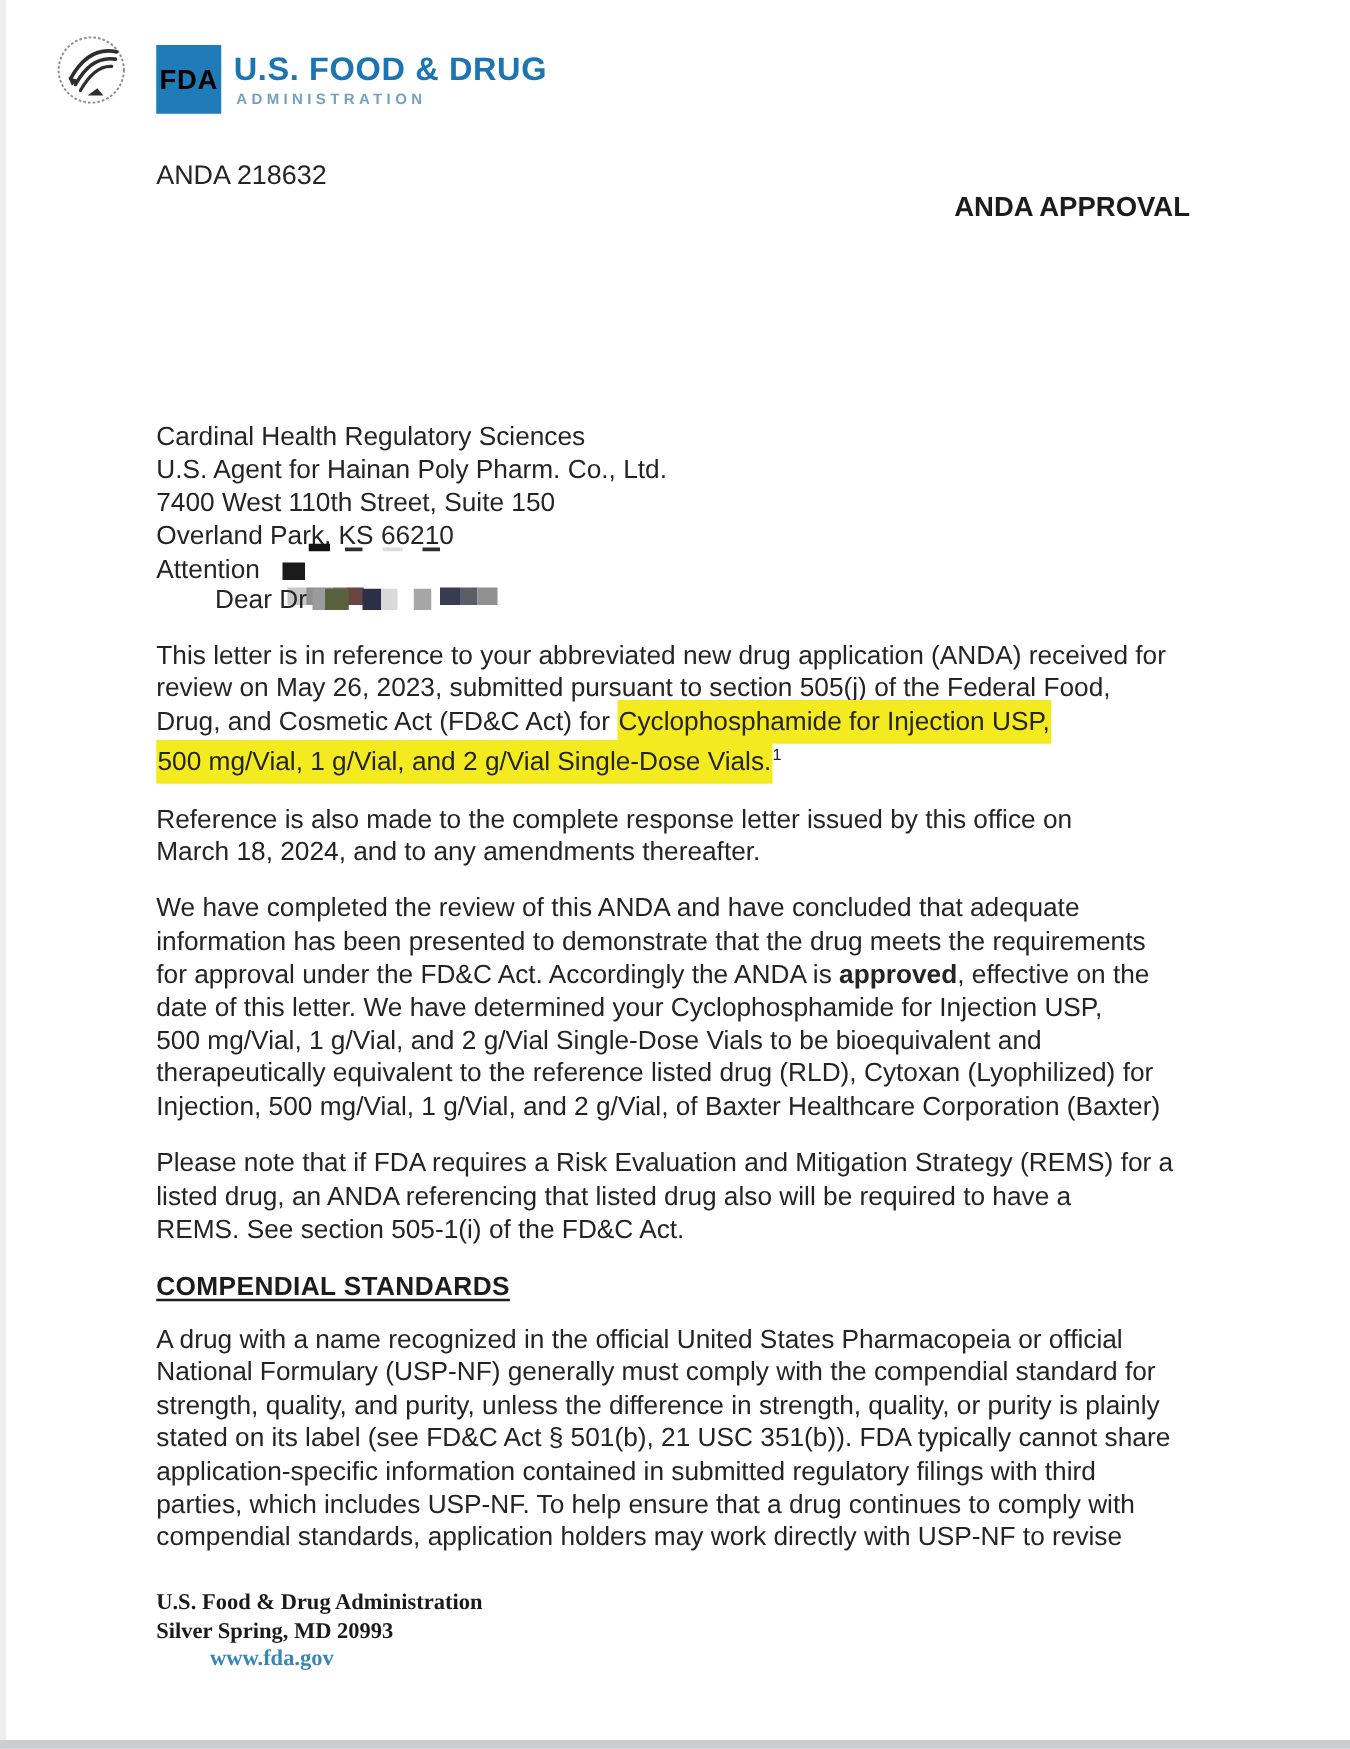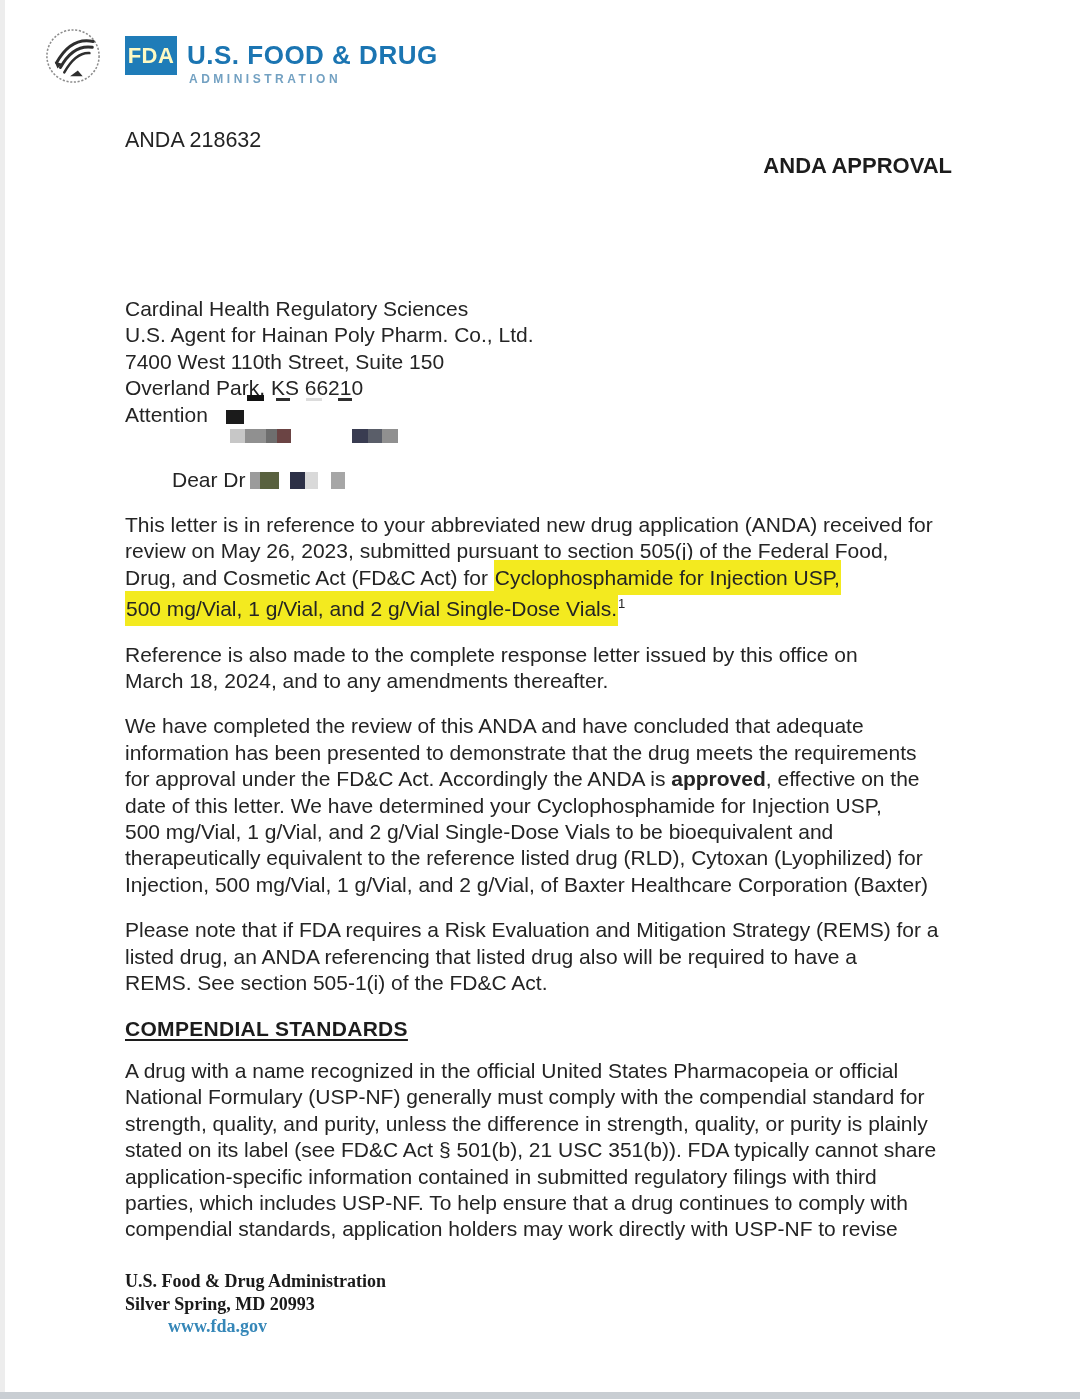--- a/index.html
+++ b/index.html
@@ -7,23 +7,23 @@
     width:1080px;height:1399px;position:relative;overflow:hidden;
     background:#ffffff;color:#242424;
     font-family:"Liberation Sans",sans-serif;
   }
   .left-strip{position:absolute;left:0;top:0;width:5px;height:100%;background:#ededed;}
   .bottom-bar{position:absolute;left:0;bottom:0;width:100%;height:7px;background:#c9ced3;}
 
   
   .hhs-seal{position:absolute;left:44px;top:27px;width:58px;height:58px;}
   .fda-box{
-    position:absolute;left:125px;top:36px;width:52px;height:39px;
+    position:absolute;left:125px;top:36px;width:52px;height:55px;
     display:flex;align-items:center;justify-content:center;
-    color:#fef9c3;font-weight:bold;font-size:22px;letter-spacing:0.5px;
+    color:#000000;font-weight:bold;font-size:22px;letter-spacing:0.5px;
   }
   .fda-title{position:absolute;left:187px;top:40px;font-size:26px;font-weight:800;letter-spacing:0.5px;}
   .fda-subtitle{position:absolute;left:189px;top:72px;font-size:12px;font-weight:bold;letter-spacing:3.5px;}
 
   .anda-number{position:absolute;left:125px;top:128px;font-size:21.5px;}
   .anda-approval{position:absolute;left:0;top:153px;width:952px;text-align:right;font-weight:bold;font-size:22px;color:#1c1c1c;}
 
   
   .address-block{position:absolute;left:125px;top:296px;font-size:21px;line-height:26.4px;width:600px;}
   .addr-line{white-space:nowrap;}
@@ -69,21 +69,21 @@
     <path d="M27 51 l8 -6 5 6 z" fill="#2e2e2e"></path>
   </svg>
 </div>
 <div class="fda-box" style="background:#1f7cb8;" title="U.S. FOOD &amp; DRUG">FDA</div>
 <div class="fda-title" style="color:#1b75b2;">U.S. FOOD &amp; DRUG</div>
 <div class="fda-subtitle" style="color:#73a1c2;">ADMINISTRATION</div>
 
 <div class="anda-number">ANDA 218632</div>
 <div class="anda-approval">ANDA APPROVAL</div>
 
-<div class="address-block" style="position:absolute;">
+<div class="address-block" style="position:absolute;margin-top:41px;">
   <div>
       <div class="addr-line">Cardinal Health Regulatory Sciences</div>
       <div class="addr-line">U.S. Agent for Hainan Poly Pharm. Co., Ltd.</div>
       <div class="addr-line">7400 West 110th Street, Suite 150</div>
       <div class="addr-line">Overland Park, KS 66210</div>
     </div>
   <div class="attention-line">
     <span>Attention</span><span style="display:inline-block;width:18px;"></span><span><span style="display: inline-block; width: 18px; height: 14px; background: rgb(27, 27, 27); vertical-align: -2px;"></span></span>
   </div>
   <div class="bars-above"><span style="display: inline-block; width: 17px; height: 6px; background: rgb(18, 18, 18); vertical-align: -2px;"></span><span style="display: inline-block; width: 12px; height: 3px; background: transparent; vertical-align: -2px;"></span><span style="display: inline-block; width: 14px; height: 3px; background: rgb(46, 46, 46); vertical-align: -2px;"></span><span style="display: inline-block; width: 16px; height: 3px; background: transparent; vertical-align: -2px;"></span><span style="display: inline-block; width: 16px; height: 3px; background: rgb(220, 220, 220); vertical-align: -2px;"></span><span style="display: inline-block; width: 16px; height: 3px; background: transparent; vertical-align: -2px;"></span><span style="display: inline-block; width: 14px; height: 3px; background: rgb(47, 47, 47); vertical-align: -2px;"></span></div>

